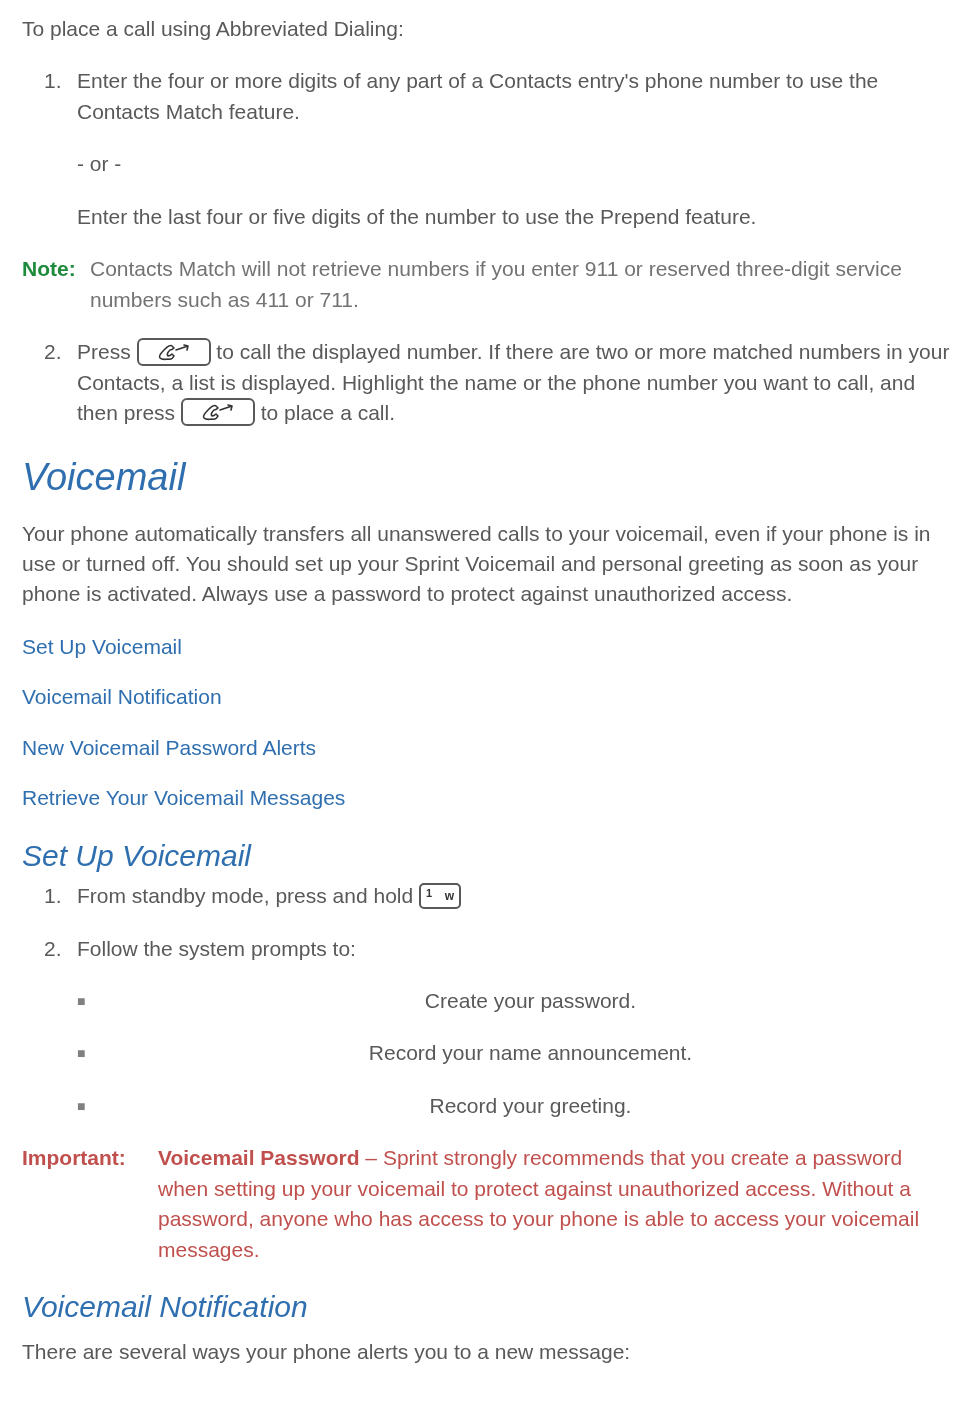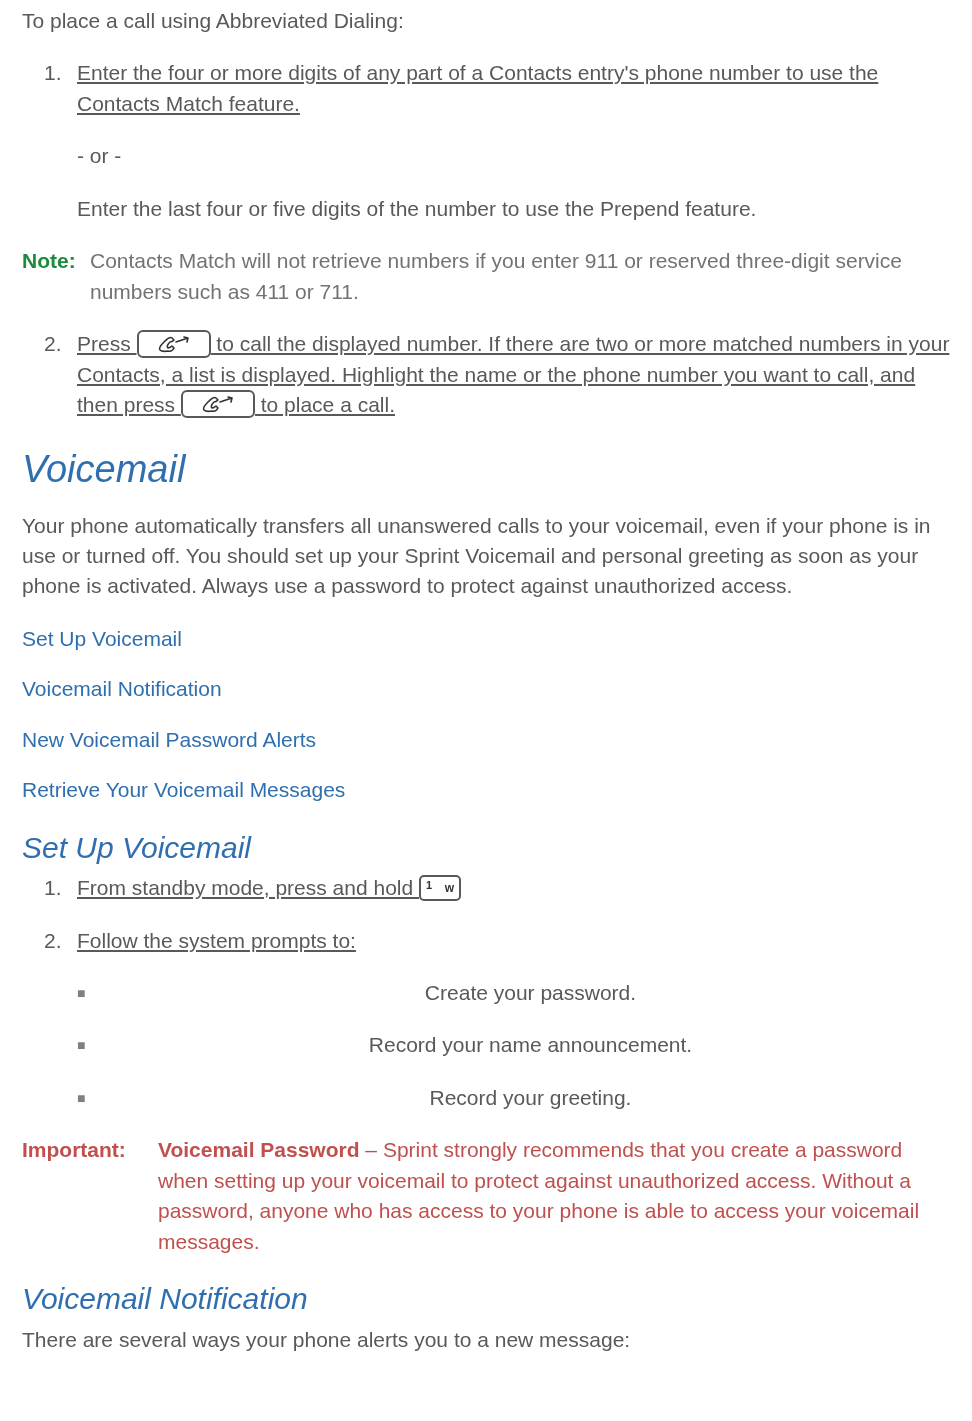--- a/index.html
+++ b/index.html
@@ -7,24 +7,24 @@
       width: 972px;
       background: #fff;
       font-family: Arial, Helvetica, sans-serif;
       color: #595959;
       font-size: 21px;
       line-height: 1.45;
     }
     .page {
       padding: 6px 22px 20px 22px;
     }
-    .body-text { margin: 0 0 22px 0; }
+    .body-text { margin: 8px 0 22px 0; }
     .ol-item { display: flex; margin: 0 0 22px 0; }
     .ol-num { flex: 0 0 55px; padding-left: 22px; }
-    .ol-body { flex: 1; text-decoration: underline; }
+    .ol-body { flex: 1; }
     .ol-sub { margin: 0 0 22px 55px; }
     .note-row { display: flex; margin: 0 0 22px 0; }
     .note-label { color: #1E8A3B; font-weight: bold; flex: 0 0 68px; }
     .note-body { color: #737373; flex: 1; }
     .h1 {
       font-family: Arial, Helvetica, sans-serif;
       font-style: italic;
       font-weight: normal;
       color: #2F6FAF;
       font-size: 38px;

